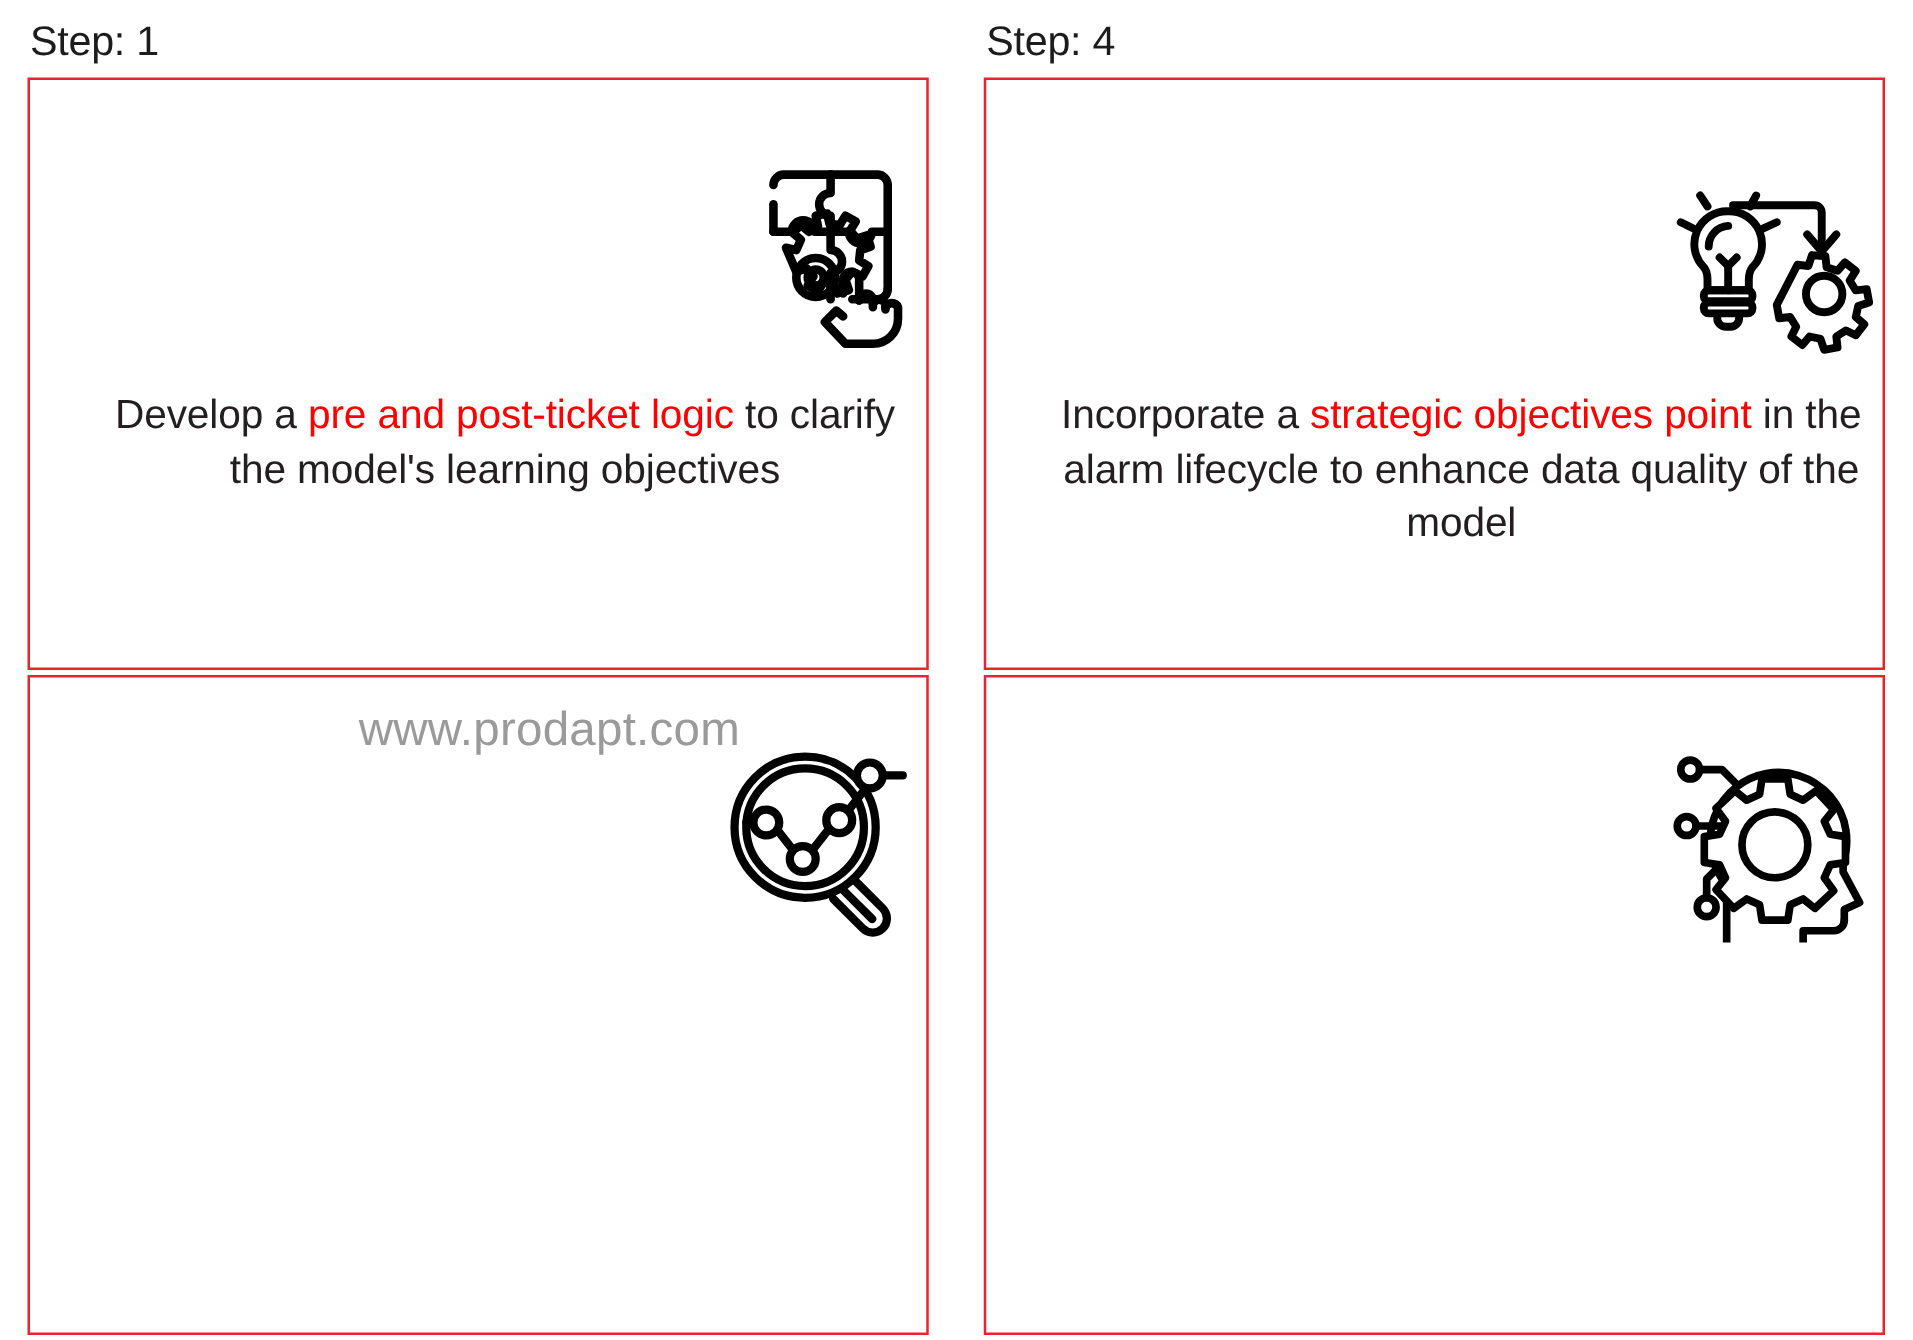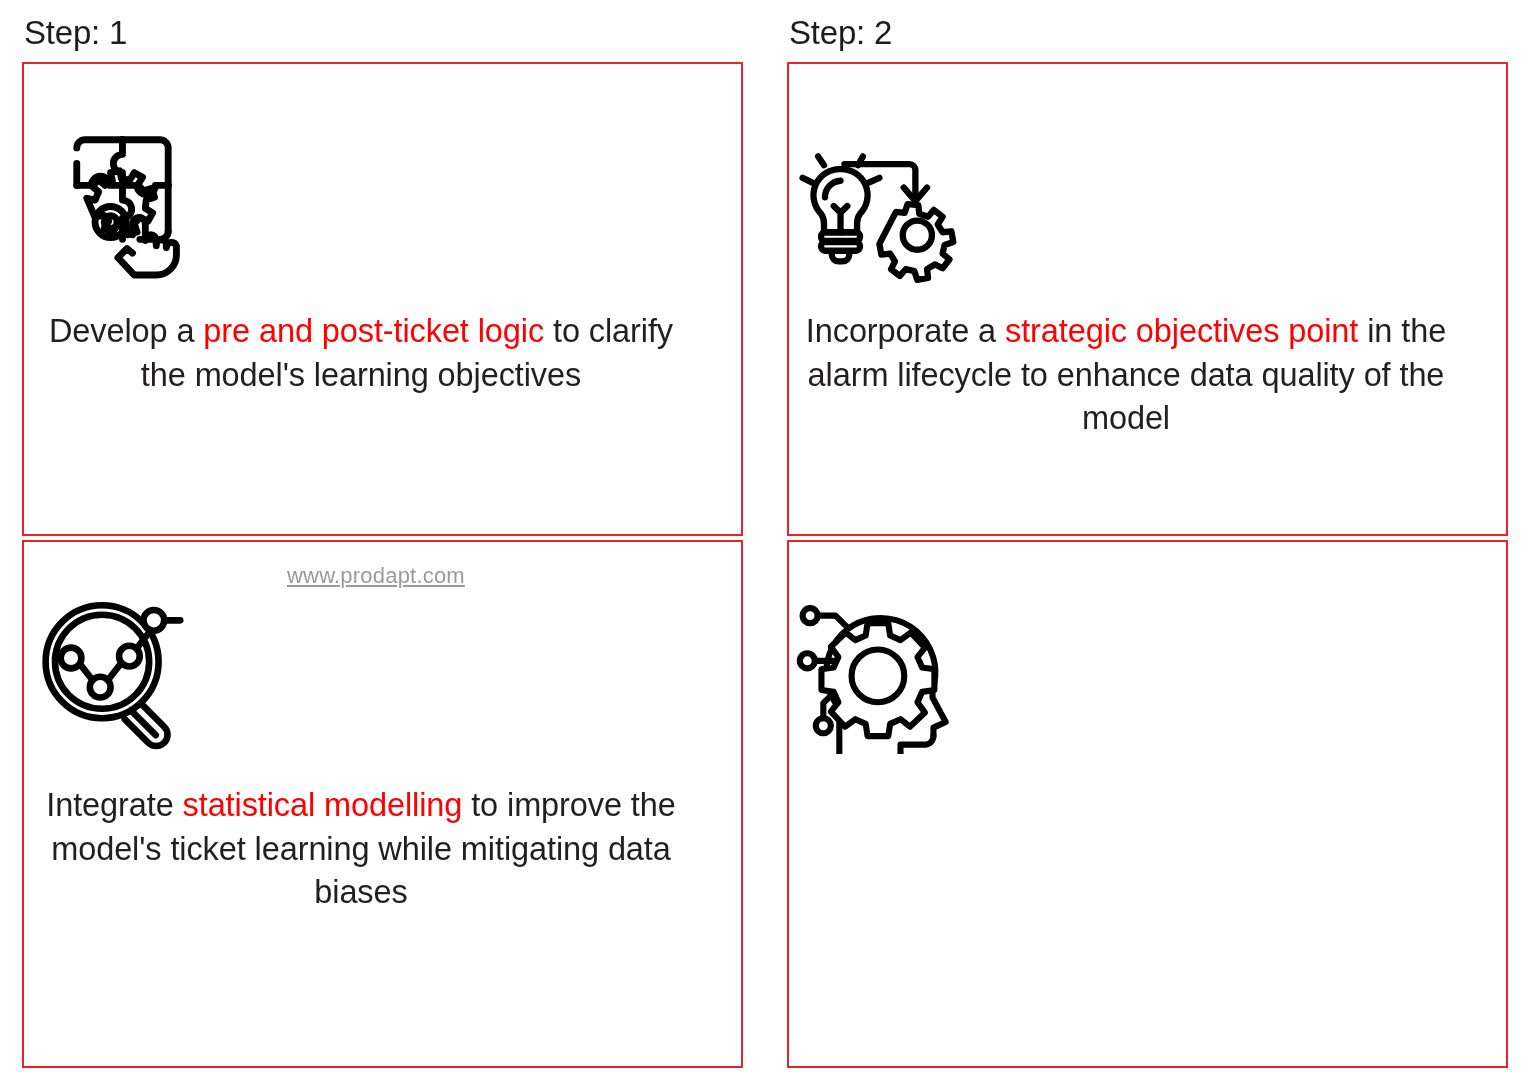--- a/index.html
+++ b/index.html
@@ -49,21 +49,21 @@
     font-family: "Liberation Sans", sans-serif;
   }
 
   .card {
     flex: 1 1 auto;
     border: 2px solid #e8252b;
     background: #ffffff;
     box-sizing: border-box;
     display: flex;
     flex-direction: column;
-    align-items: flex-start;
+    align-items: flex-end;
     overflow: hidden;
   }
 
   .icon-wrap {
     margin-top: 62px;
     width: 175px;
     height: 160px;
     display: flex;
     align-items: center;
     justify-content: center;
@@ -88,28 +88,27 @@
   }
   .cell-3 .caption, .cell-4 .caption { margin-top: 30px; }
 
   .hl { color: #fe0000; }
 
   
   .watermark {
     position: absolute;
     left: 287px;
     top: 565px;
-    font-size: 22px;
+    font-size: 38px;
     line-height: 1;
     color: #9a9a9a;
     letter-spacing: 0.2px;
     white-space: nowrap;
     font-family: "Liberation Sans", sans-serif;
     pointer-events: none;
-    text-decoration: underline;
   }
 </style>
 </head>
 <body>
 
 <div id="stage">
 
   <div class="grid">
 
     <div class="cell cell-1">
@@ -146,21 +145,21 @@
             <path d="M150 131 a6 6 0 0 1 11 0 v10 a22 22 0 0 1 -22 22 h-24 l-18 -19 10 -10 6 5"></path>
           </svg>
         </div>
         <div class="caption">
           <span>Develop a </span><span class="hl">pre and post-ticket logic</span><span> to clarify the model's learning objectives</span>
         </div>
       </div>
     </div>
 
     <div class="cell cell-2">
-      <div class="step-label">Step: 2</div>
+      <div class="step-label">Step: 4</div>
       <div class="card">
         <div class="icon-wrap">
           <svg viewBox="0 0 180 150" fill="none" stroke="#000" stroke-width="6.5" stroke-linecap="round" stroke-linejoin="round">
 
             <path d="M57 32 h67 a6 6 0 0 1 6 6 v29"></path>
             <path d="M118 56 l12 14 12 -14" stroke-linejoin="round"></path>
 
             <path d="M14 46 l10 5"></path>
             <path d="M30 24 l6 9"></path>
             <path d="M76 24 l-5 9"></path>
@@ -202,23 +201,20 @@
             <path d="M48 70 l18 23"></path>
             <path d="M80 93 l18 -23"></path>
             <path d="M110 60 l18 -23"></path>
             <path d="M138 28 h20"></path>
             <circle cx="42" cy="68" r="11" fill="#fff"></circle>
             <circle cx="73" cy="99" r="11" fill="#fff"></circle>
             <circle cx="104" cy="66" r="11" fill="#fff"></circle>
             <circle cx="130" cy="28" r="11" fill="#fff"></circle>
           </svg>
         </div>
-        <div class="caption">
-          <span>Integrate </span><span class="hl">statistical modelling</span><span> to improve the model's ticket learning while mitigating data biases</span>
-        </div>
       </div>
     </div>
 
     <div class="cell cell-4">
       <div class="card">
         <div class="icon-wrap">
           <svg viewBox="0 0 175 170" fill="none" stroke="#000" stroke-width="6.5" stroke-linecap="round" stroke-linejoin="round">
 
             <path d="M47 120 a58 58 0 1 1 100 -18 l0 8 14 26 -13 6 v9"></path>
             <path d="M148 151 a9 9 0 0 1 -9 9 h-26 v16 h-65 v-42"></path>

